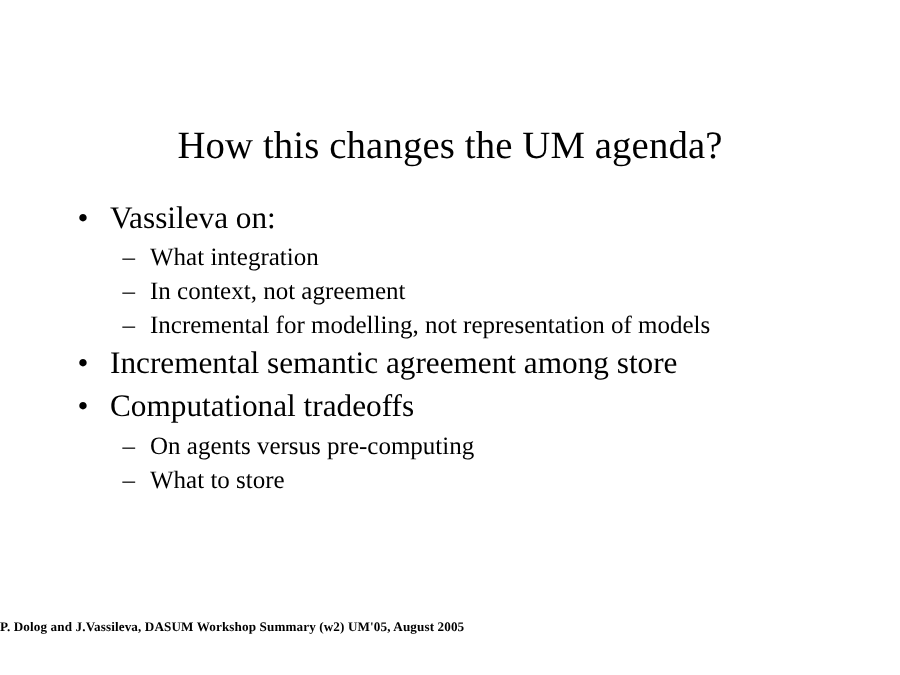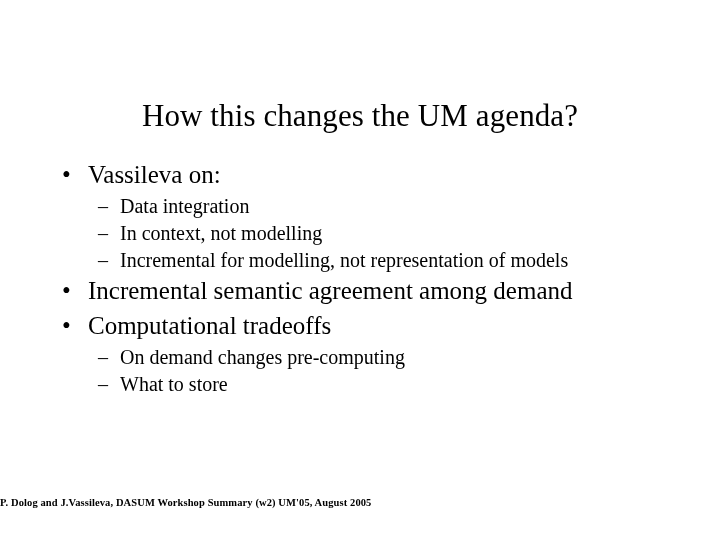--- a/index.html
+++ b/index.html
@@ -111,46 +111,46 @@
   <div class="body-area">
     <ul class="bullets">
 
       <li class="lvl1">
         <span class="marker">•</span>
         <span class="txt">Vassileva on:</span>
       </li>
 
       <li class="lvl2 group-gap-top">
         <span class="marker">–</span>
-        <span class="txt">Data integration</span>
+        <span class="txt">What integration</span>
       </li>
 
       <li class="lvl2">
         <span class="marker">–</span>
-        <span class="txt">In context, not modelling</span>
+        <span class="txt">In context, not agreement</span>
       </li>
 
       <li class="lvl2">
         <span class="marker">–</span>
         <span class="txt">Incremental for modelling, not representation of models</span>
       </li>
 
       <li class="lvl1 group-gap-after-sub">
         <span class="marker">•</span>
-        <span class="txt">Incremental semantic agreement among demand</span>
+        <span class="txt">Incremental semantic agreement among store</span>
       </li>
 
       <li class="lvl1">
         <span class="marker">•</span>
         <span class="txt">Computational tradeoffs</span>
       </li>
 
       <li class="lvl2 group-gap-sub2">
         <span class="marker">–</span>
-        <span class="txt">On demand changes pre-computing</span>
+        <span class="txt">On agents versus pre-computing</span>
       </li>
 
       <li class="lvl2">
         <span class="marker">–</span>
         <span class="txt">What to store</span>
       </li>
 
     </ul>
   </div>
 

